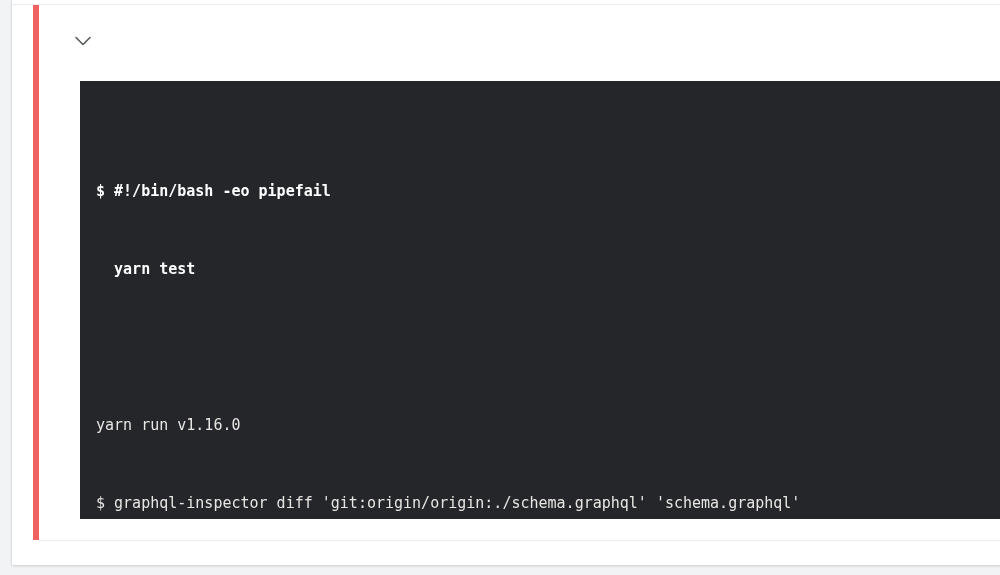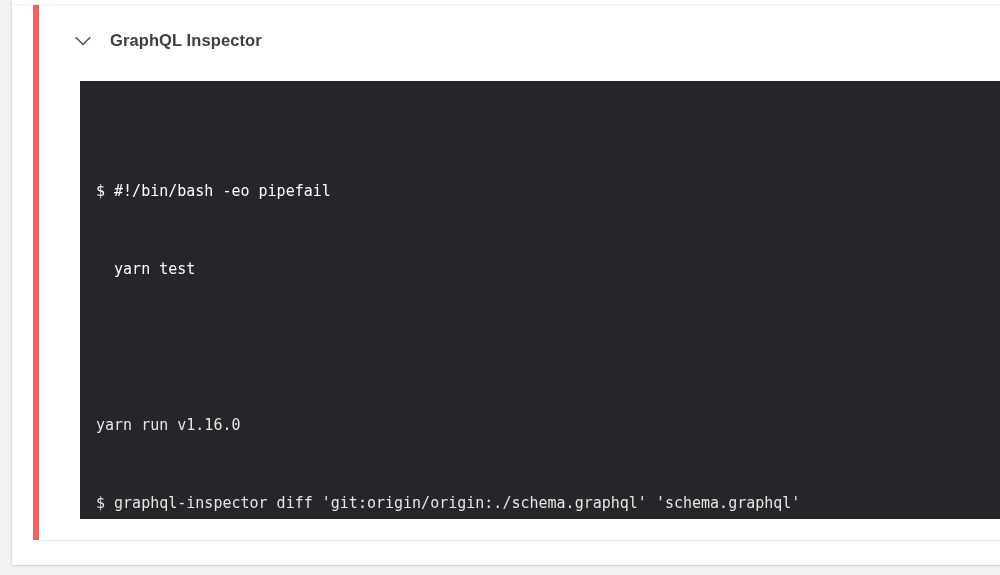--- a/index.html
+++ b/index.html
@@ -110,21 +110,21 @@
   .term-inner {
     padding: 19px 0 0 16px;
     font-family: "DejaVu Sans Mono", "Liberation Mono", monospace;
     font-size: 15px;
     line-height: 26px;
     color: #e8e6e3;
     white-space: pre;
   }
   .line { height: 26px; }
   .line.blank { height: 26px; }
-  .b { font-weight: normal; color: #ffffff; }
+  .b { font-weight: bold; color: #ffffff; }
 
   
   .step-bottom-rule {
     position: absolute;
     left: 27px;
     top: 540px;
     width: 973px;
     height: 1px;
     background: #ececec;
   }
@@ -141,21 +141,20 @@
     <div class="status-bar"></div>
 
     <div class="step-body">
 
       <div class="step-header">
         <span class="chevron">
           <svg width="24" height="24" viewBox="0 0 24 24" aria-hidden="true">
             <path d="M5 8.5 L12 15.5 L19 8.5" fill="none" stroke="#55595c" stroke-width="1.6" stroke-linecap="round" stroke-linejoin="round"></path>
           </svg>
         </span>
-        <span class="step-title">GraphQL Inspector</span>
       </div>
 
       <div class="terminal">
         <div class="term-inner">
 
           <div class="line"><span class="b">$ #!/bin/bash -eo pipefail</span></div>
           <div class="line"><span class="b">  yarn test</span></div>
           <div class="line blank"></div>
           <div class="line"><span>yarn run v1.16.0</span></div>
           <div class="line"><span>$ graphql-inspector diff 'git:origin/origin:./schema.graphql' 'schema.graphql'</span></div>

